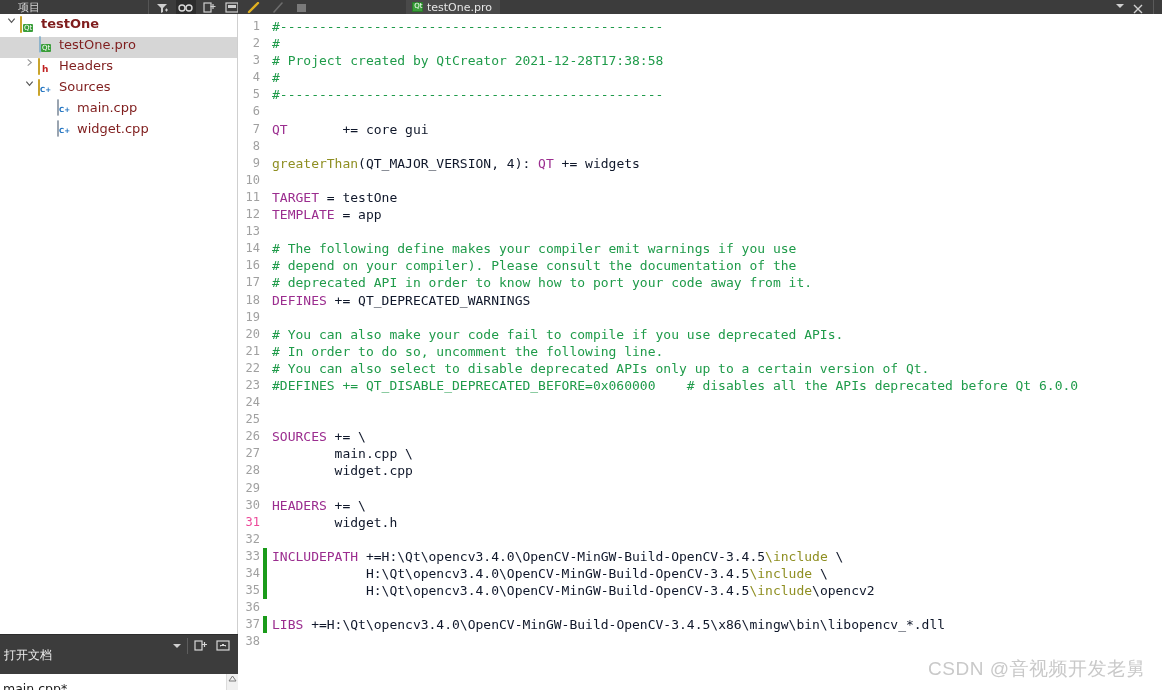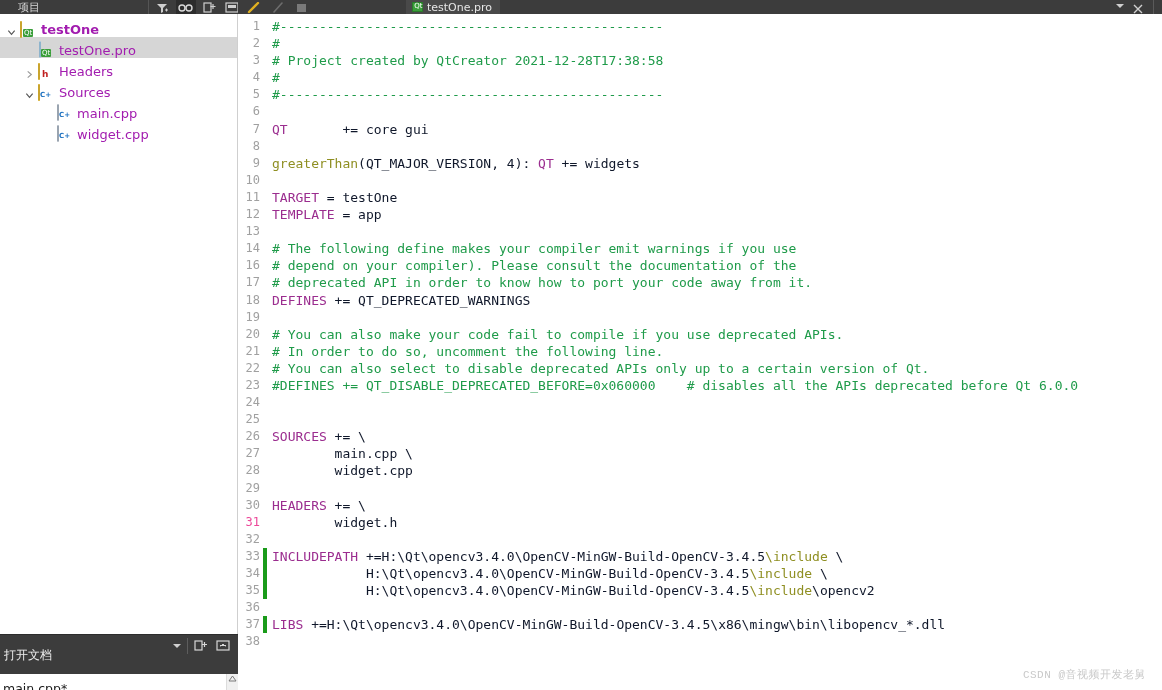--- a/index.html
+++ b/index.html
@@ -105,23 +105,23 @@
   
   .left-panel {
     position: absolute; left: 0; top: 14px;
     width: 238px; height: 676px;
     background: #ffffff;
     border-right: 1px solid #cfcfcf;
     overflow: hidden;
   }
   .tree { padding-top: 2px; }
   .tree-row {
-    display: flex; align-items: flex-end;
+    display: flex; align-items: flex-start;
     height: 21px; padding-left: 2px;
-    font-size: 13px; color: #a21caf;
+    font-size: 13px; color: #7f1d1d;
     white-space: nowrap;
     font-family: "DejaVu Sans", sans-serif;
   }
   .tree-row.selected { background: #d6d6d6; }
   .tw { width: 18px; flex: none; display: flex; align-items: center; justify-content: center; }
   .chev { width: 9px; height: 9px; display: block; }
   .node-icon { width: 16px; height: 16px; flex: none; margin-right: 5px; position: relative; }
   .lbl { overflow: hidden; text-overflow: ellipsis; }
   .lbl.bold { font-weight: bold; }
 
@@ -247,22 +247,22 @@
   .ctext { padding-left: 5px; flex: 1; color: #000000; }
 
   .cm  { color: #1f9b4a; }      
   .kw  { color: #9b2d8f; }      
   .fn  { color: #8f8f22; }      
   .op  { color: #0f172a; }
 
   
   .watermark {
     position: absolute; right: 16px; bottom: 8px;
-    color: #c9c9c9; font-size: 11px;
-    font-family: Liberation Mono, monospace;
+    color: #c9c9c9; font-size: 19px;
+    font-family: Liberation Sans, sans-serif;
     letter-spacing: 0.5px;
     user-select: none;
   }
 </style>
 </head>
 <body>
 
 <div id="app">
 
   <div class="toolbar">

